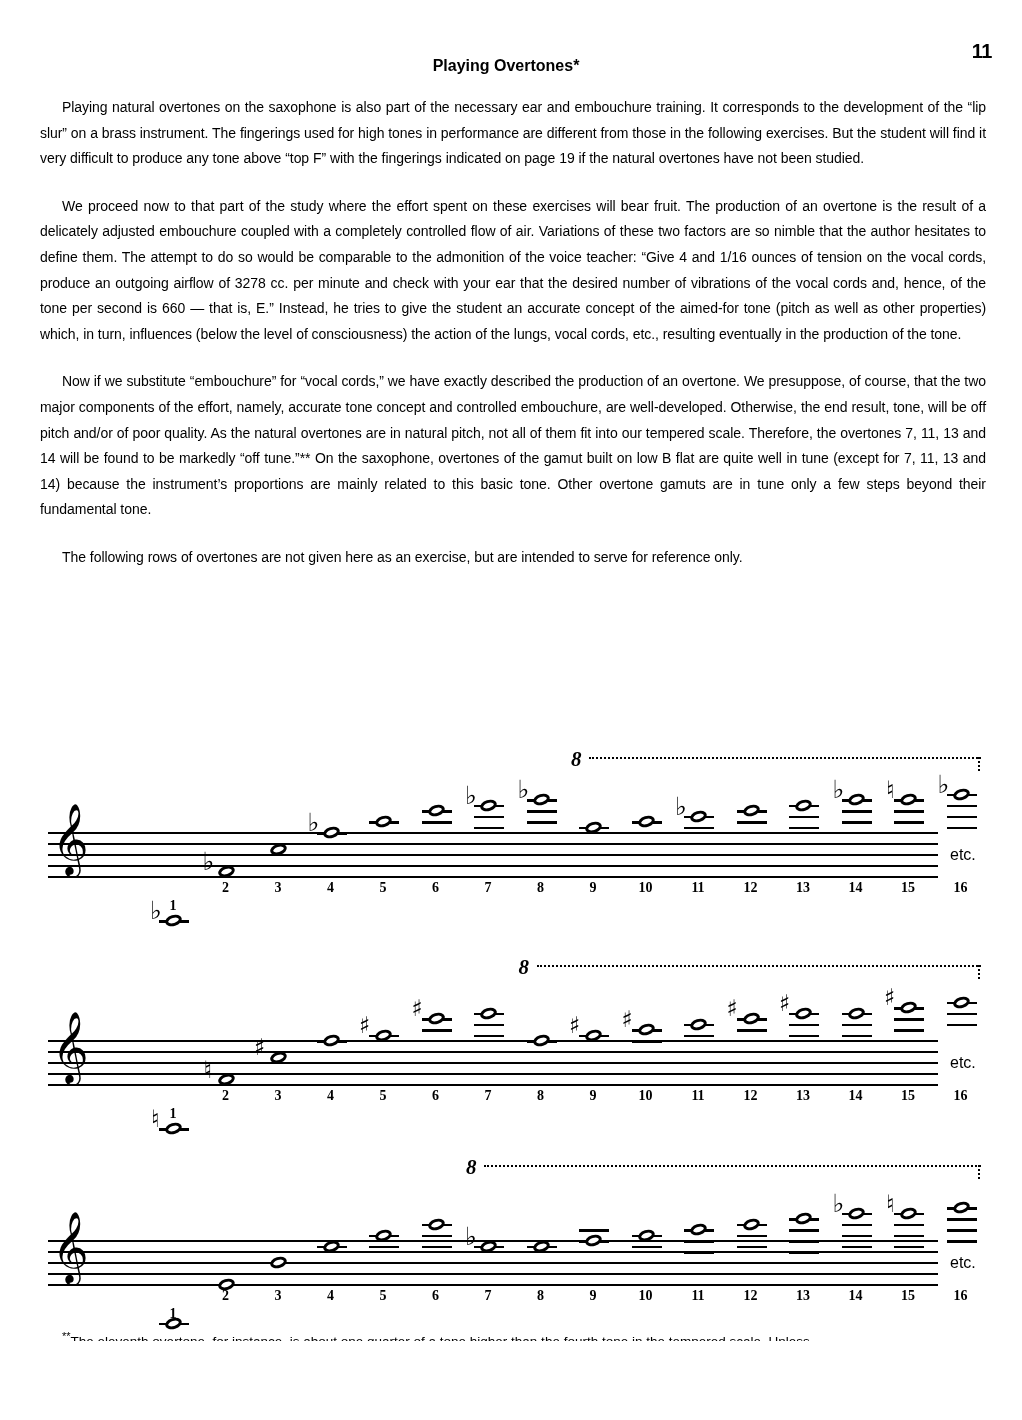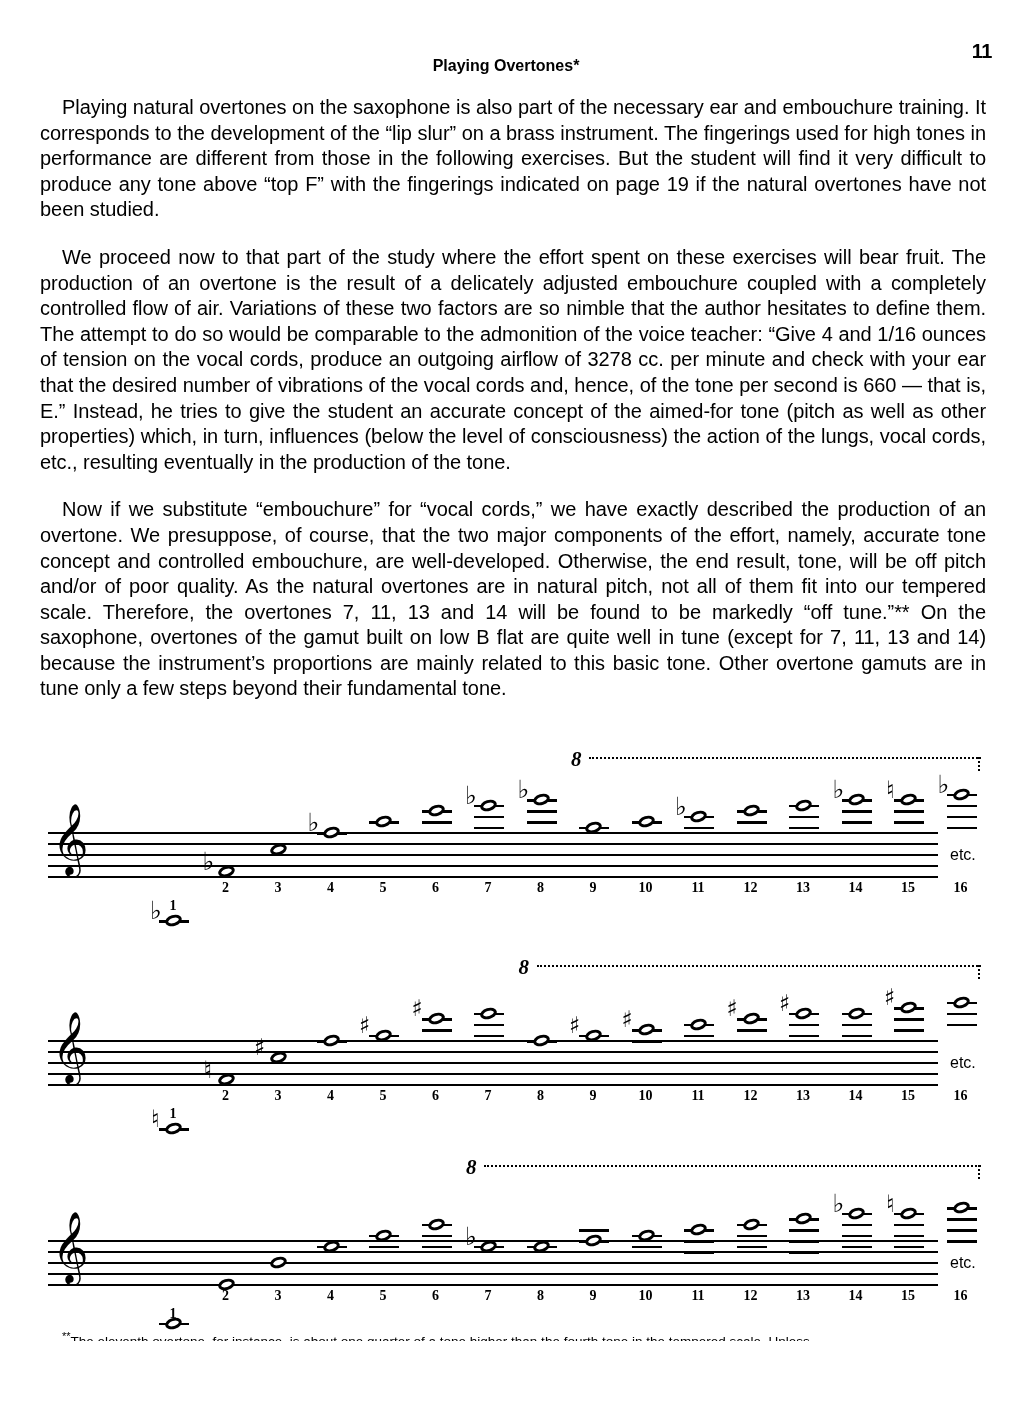--- a/index.html
+++ b/index.html
@@ -32,21 +32,21 @@
     padding-right: 10px;
   }
 
   
   #prose {
     position: absolute;
     left: 40px; top: 95px;
     width: 946px;
   }
   .para {
-    font-size: 20px;
+    font-size: 14px;
     line-height: 25.6px;
     text-align: justify;
     text-indent: 22px;
     margin: 0 0 22px 0;
     letter-spacing: -0.05px;
   }
   .para.last { margin-bottom: 0; }
 
   
   #music {
@@ -189,20 +189,21 @@
 </head>
 <body>
 
 <div id="page-number">11</div>
 <div id="page-title">Playing Overtones*</div>
 
 <div id="prose">
   <p class="para">Playing natural overtones on the saxophone is also part of the necessary ear and embouchure training. It corresponds to the development of the “lip slur” on a brass instrument. The fingerings used for high tones in performance are different from those in the following exercises. But the student will find it very difficult to produce any tone above “top F” with the fingerings indicated on page 19 if the natural overtones have not been studied.</p>
   <p class="para">We proceed now to that part of the study where the effort spent on these exercises will bear fruit. The production of an overtone is the result of a delicately adjusted embouchure coupled with a completely controlled flow of air. Variations of these two factors are so nimble that the author hesitates to define them. The attempt to do so would be comparable to the admonition of the voice teacher: “Give 4 and 1/16 ounces of tension on the vocal cords, produce an outgoing airflow of 3278 cc. per minute and check with your ear that the desired number of vibrations of the vocal cords and, hence, of the tone per second is 660 — that is, E.” Instead, he tries to give the student an accurate concept of the aimed-for tone (pitch as well as other properties) which, in turn, influences (below the level of consciousness) the action of the lungs, vocal cords, etc., resulting eventually in the production of the tone.</p>
   <p class="para">Now if we substitute “embouchure” for “vocal cords,” we have exactly described the production of an overtone. We presuppose, of course, that the two major components of the effort, namely, accurate tone concept and controlled embouchure, are well-developed. Otherwise, the end result, tone, will be off pitch and/or of poor quality. As the natural overtones are in natural pitch, not all of them fit into our tempered scale. Therefore, the overtones 7, 11, 13 and 14 will be found to be markedly “off tune.”** On the saxophone, overtones of the gamut built on low B flat are quite well in tune (except for 7, 11, 13 and 14) because the instrument’s proportions are mainly related to this basic tone. Other overtone gamuts are in tune only a few steps beyond their fundamental tone.</p>
+  <p class="para last">The following rows of overtones are not given here as an exercise, but are intended to serve for reference only.</p>
 </div>
 
 <div id="music">
     <div class="system" style="position: absolute; top: 0px; left: 0px;">
       <div class="staff" style="top: 90px;">
         <div class="sline sl0"></div>
         <div class="sline sl1"></div>
         <div class="sline sl2"></div>
         <div class="sline sl3"></div>
         <div class="sline sl4"></div>

